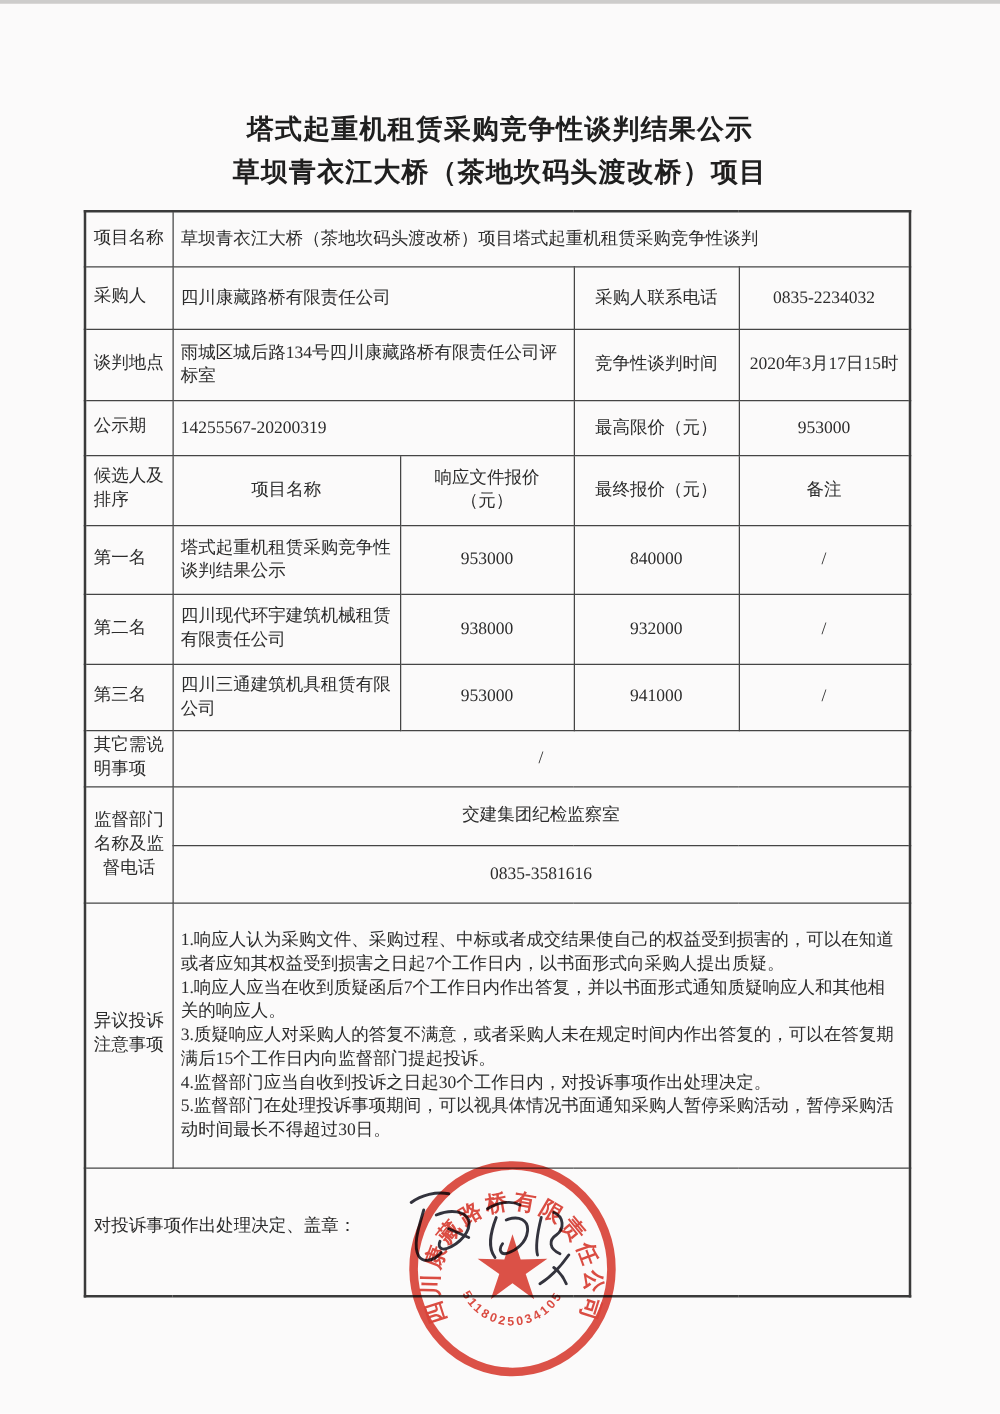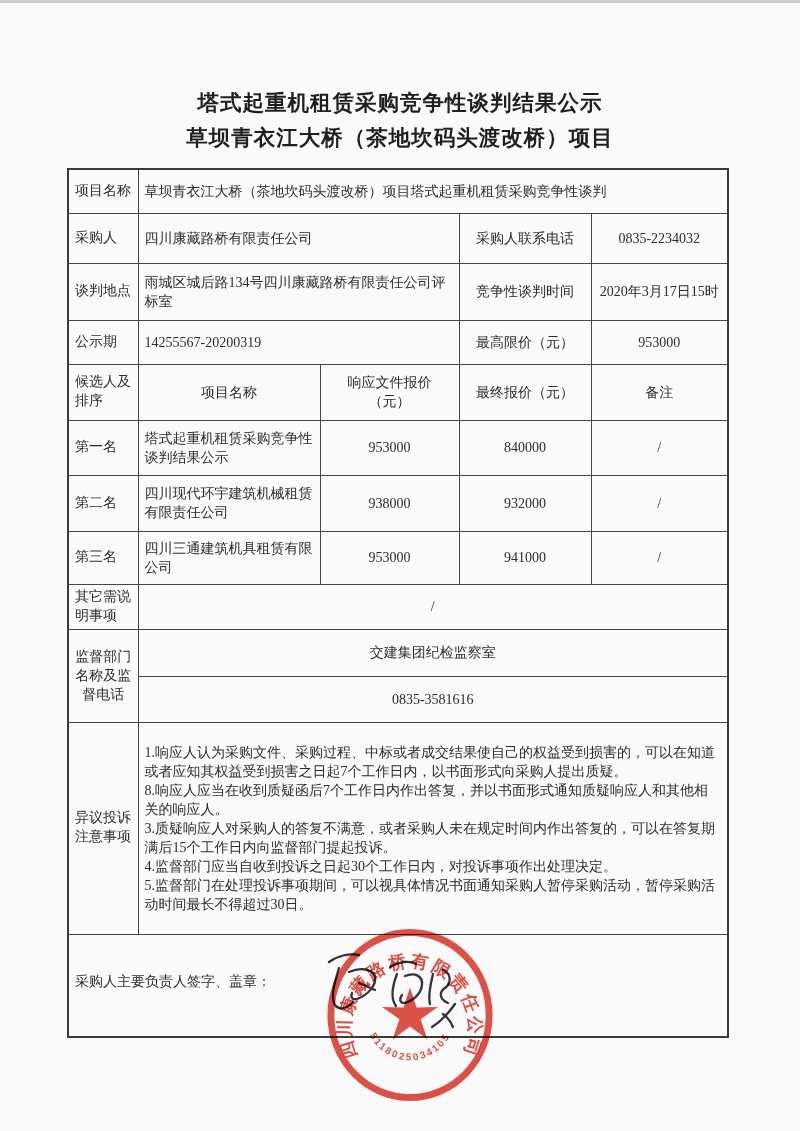--- a/index.html
+++ b/index.html
@@ -121,29 +121,29 @@
     <td class="lbl-center" rowspan="2">监督部门名称及监督电话</td>
     <td class="center" colspan="4">交建集团纪检监察室</td>
   </tr>
   <tr class="r10b">
     <td class="center" colspan="4">0835-3581616</td>
   </tr>
   <tr class="r11">
     <td class="lbl">异议投诉注意事项</td>
     <td class="objection-text" colspan="4">
           <div class="list-line">1.响应人认为采购文件、采购过程、中标或者成交结果使自己的权益受到损害的，可以在知道或者应知其权益受到损害之日起7个工作日内，以书面形式向采购人提出质疑。</div>
-          <div class="list-line">8.响应人应当在收到质疑函后7个工作日内作出答复，并以书面形式通知质疑响应人和其他相关的响应人。</div>
+          <div class="list-line">1.响应人应当在收到质疑函后7个工作日内作出答复，并以书面形式通知质疑响应人和其他相关的响应人。</div>
           <div class="list-line">3.质疑响应人对采购人的答复不满意，或者采购人未在规定时间内作出答复的，可以在答复期满后15个工作日内向监督部门提起投诉。</div>
           <div class="list-line">4.监督部门应当自收到投诉之日起30个工作日内，对投诉事项作出处理决定。</div>
           <div class="list-line">5.监督部门在处理投诉事项期间，可以视具体情况书面通知采购人暂停采购活动，暂停采购活动时间最长不得超过30日。</div>
         </td>
   </tr>
   <tr class="r12">
     <td class="sig-cell" colspan="5">
-      <span class="sig-label">采购人主要负责人签字、盖章：</span>
+      <span class="sig-label">对投诉事项作出处理决定、盖章：</span>
     </td>
   </tr>
 </tbody>
   </table>
 
 <svg class="signature" viewBox="0 0 165 95">
   <g fill="none" stroke="#23232e" stroke-width="2.3" stroke-linecap="round" stroke-linejoin="round" opacity="0.92">
     <path d="M14,20 C22,14 34,11 44,13"></path>
     <path d="M24,26 C20,40 15,54 20,63 C24,69 33,66 38,60"></path>
     <path d="M34,30 C46,25 57,27 60,34 C62,43 53,53 42,57 C38,58 35,56 37,51"></path>

